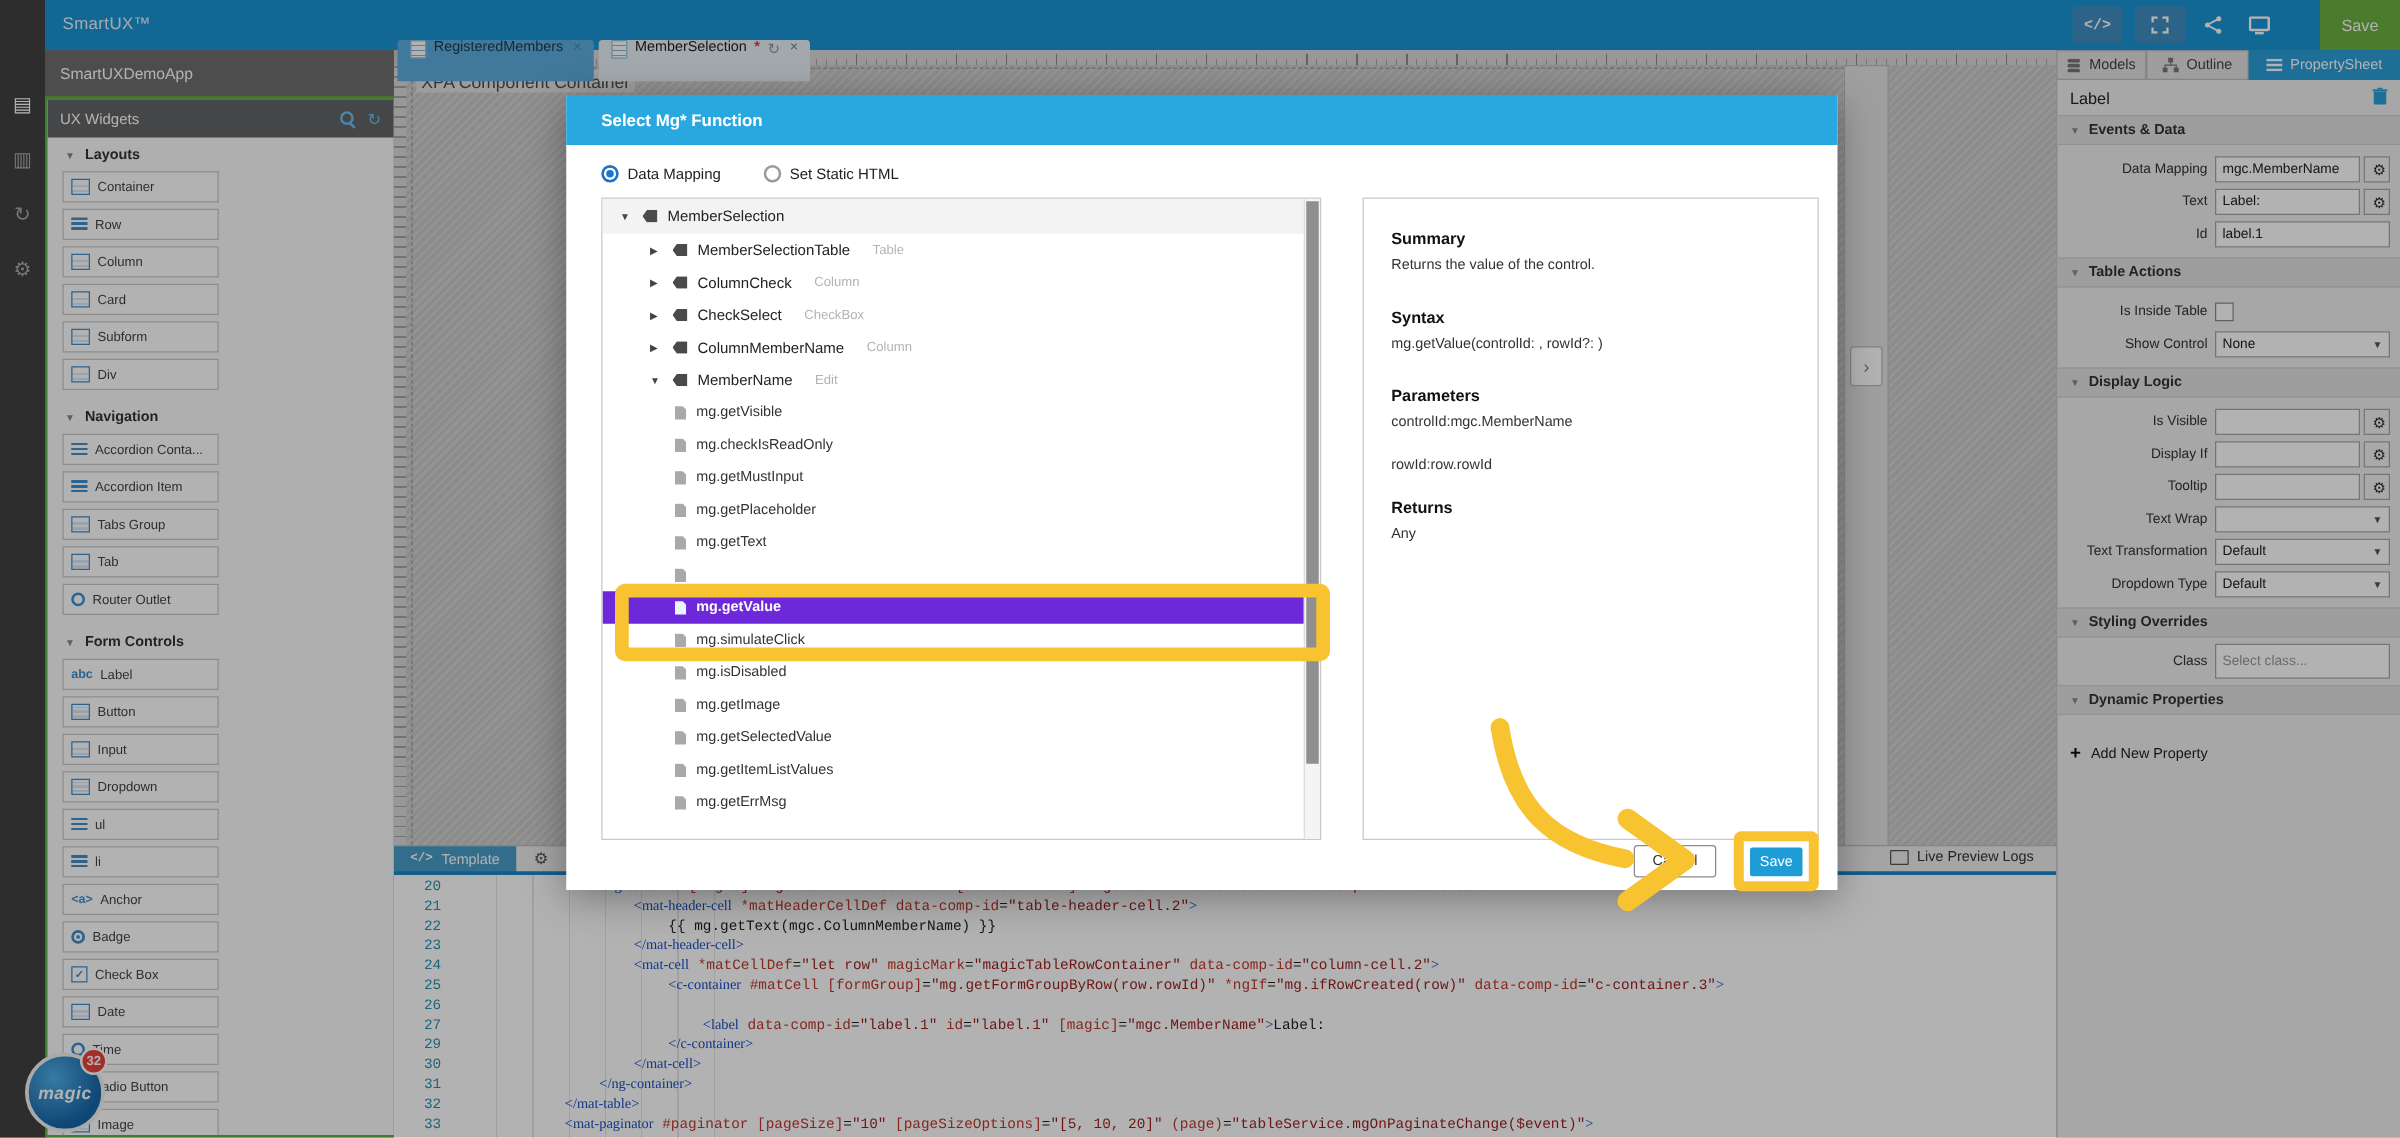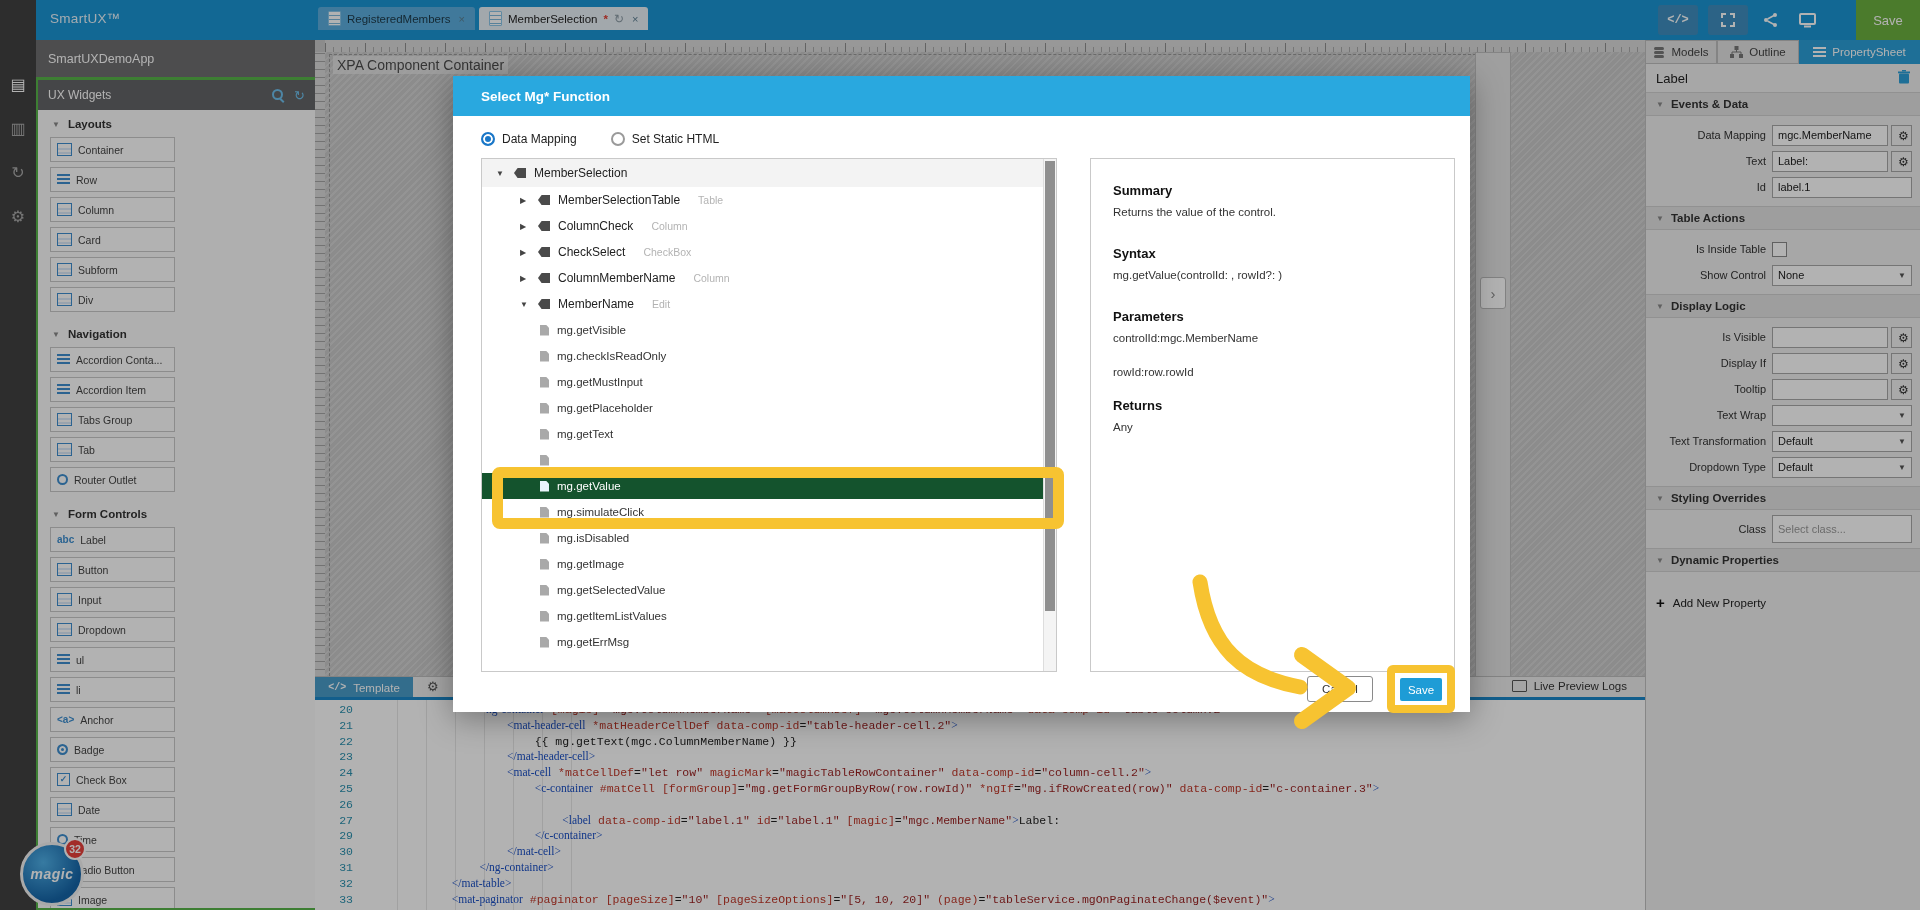--- a/index.html
+++ b/index.html
@@ -7,22 +7,22 @@
   .stage{position:absolute;inset:0;width:1920px;height:910px;}
   
   .rail{position:absolute;left:0;top:0;width:36px;height:910px;background:#414141;z-index:10;}
   .rail .ric{width:36px;height:44px;display:flex;align-items:center;justify-content:center;
     color:#a9a9a9;font-size:16px;}
   .rail .ric:first-child{color:#fff;margin-top:62px;}
   
   .topbar{position:absolute;left:36px;top:0;width:1884px;height:40px;background:#1b96d5;z-index:10;}
   .brand{position:absolute;left:14px;top:11px;color:#eaf5fc;font-size:13.5px;letter-spacing:.3px;}
   .tabs{position:absolute;left:282px;top:7px;height:33px;display:flex;gap:4px;}
-  .ttab{height:23px;display:flex;align-items:center;gap:6px;padding:0 10px;font-size:11.5px;
-    color:#1e3948;background:#5caede;border-radius:3px 3px 0 0;}
+  .ttab{height:33px;display:flex;align-items:flex-start;gap:6px;padding:0 10px;font-size:11.5px;
+    color:#1e3948;background:#5caede;border-radius:3px 3px 0 0;margin-top:25px;}
   .ttab.active{background:#e9f1f7;color:#222;}
   .doc-ico{width:11px;height:13px;background:
     repeating-linear-gradient(#fff 0 3px,#7fb9dd 3px 4px);border:1px solid #8cc6e8;border-radius:1px;}
   .ttab .x{color:#5c7f91;font-size:11px;margin-left:2px;}
   .ttab .star{color:#e03c31;font-weight:bold;}
   .ttab .ref{color:#8a9aa4;font-size:12px;}
   .tb-icons{position:absolute;right:100px;top:0;height:40px;display:flex;align-items:center;gap:10px;}
   .tile{width:40px;height:30px;background:#3f8fc0;border-radius:3px;display:flex;align-items:center;
     justify-content:center;color:#fff;font-family:"Liberation Mono",monospace;font-size:12px;font-weight:bold;}
   .flat-ic{width:26px;height:30px;display:flex;align-items:center;justify-content:center;}
@@ -135,21 +135,21 @@
   .radio{width:14px;height:14px;border-radius:50%;box-sizing:border-box;margin-right:7px;vertical-align:-2px;display:inline-block;}
   .radio.on{border:2px solid #1a77c8;box-shadow:inset 0 0 0 2px #fff;background:#1a77c8;}
   .radio.off{border:2px solid #9a9a9a;background:#fff;}
   .m-radio{display:flex;align-items:center;}
   .tree{position:absolute;left:28px;top:82px;width:576px;height:514px;border:1px solid #c9c9c9;
     box-sizing:border-box;overflow:hidden;background:#fff;}
   .trow{height:26px;display:flex;align-items:center;gap:8px;font-size:12px;color:#222;}
   .trow.root{height:28px;background:#f3f3f3;padding-left:14px;}
   .trow.node{padding-left:38px;}
   .trow.func{padding-left:58px;font-size:11.5px;color:#333;}
-  .trow.sel{background:#14532d;color:#fff;}
+  .trow.sel{background:#6d28d9;color:#fff;font-weight:bold;}
   .tarr{font-size:8px;color:#444;width:10px;flex:0 0 auto;}
   .tag-ico{width:12px;height:10px;background:#4a4a4a;flex:0 0 auto;
     clip-path:polygon(0 50%,30% 0,100% 0,100% 100%,30% 100%);}
   .file-ico{width:9px;height:11px;background:#a9a9a9;flex:0 0 auto;
     clip-path:polygon(0 0,65% 0,100% 30%,100% 100%,0 100%);}
   .trow.sel .file-ico{background:#eaf5fc;}
   .ttype{color:#b3b3b3;font-size:10.5px;margin-left:10px;}
   .tscroll{position:absolute;right:0;top:0;bottom:0;width:12px;background:#f4f4f4;border-left:1px solid #ddd;}
   .tthumb{position:absolute;left:1px;top:2px;width:10px;height:450px;background:#8f8f8f;}
   .info{position:absolute;left:637px;top:82px;width:365px;height:514px;border:1px solid #c9c9c9;

